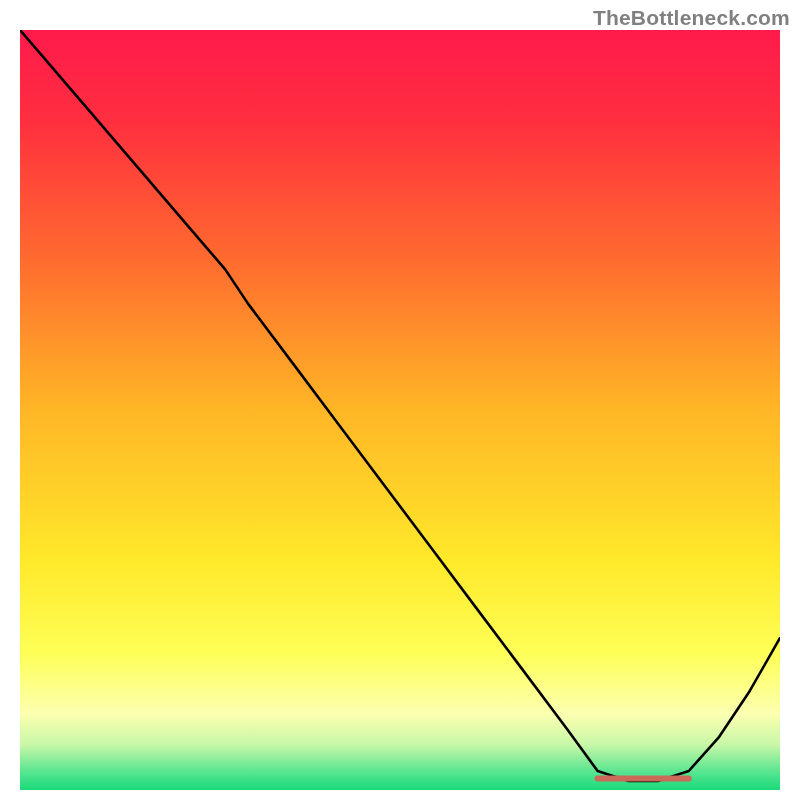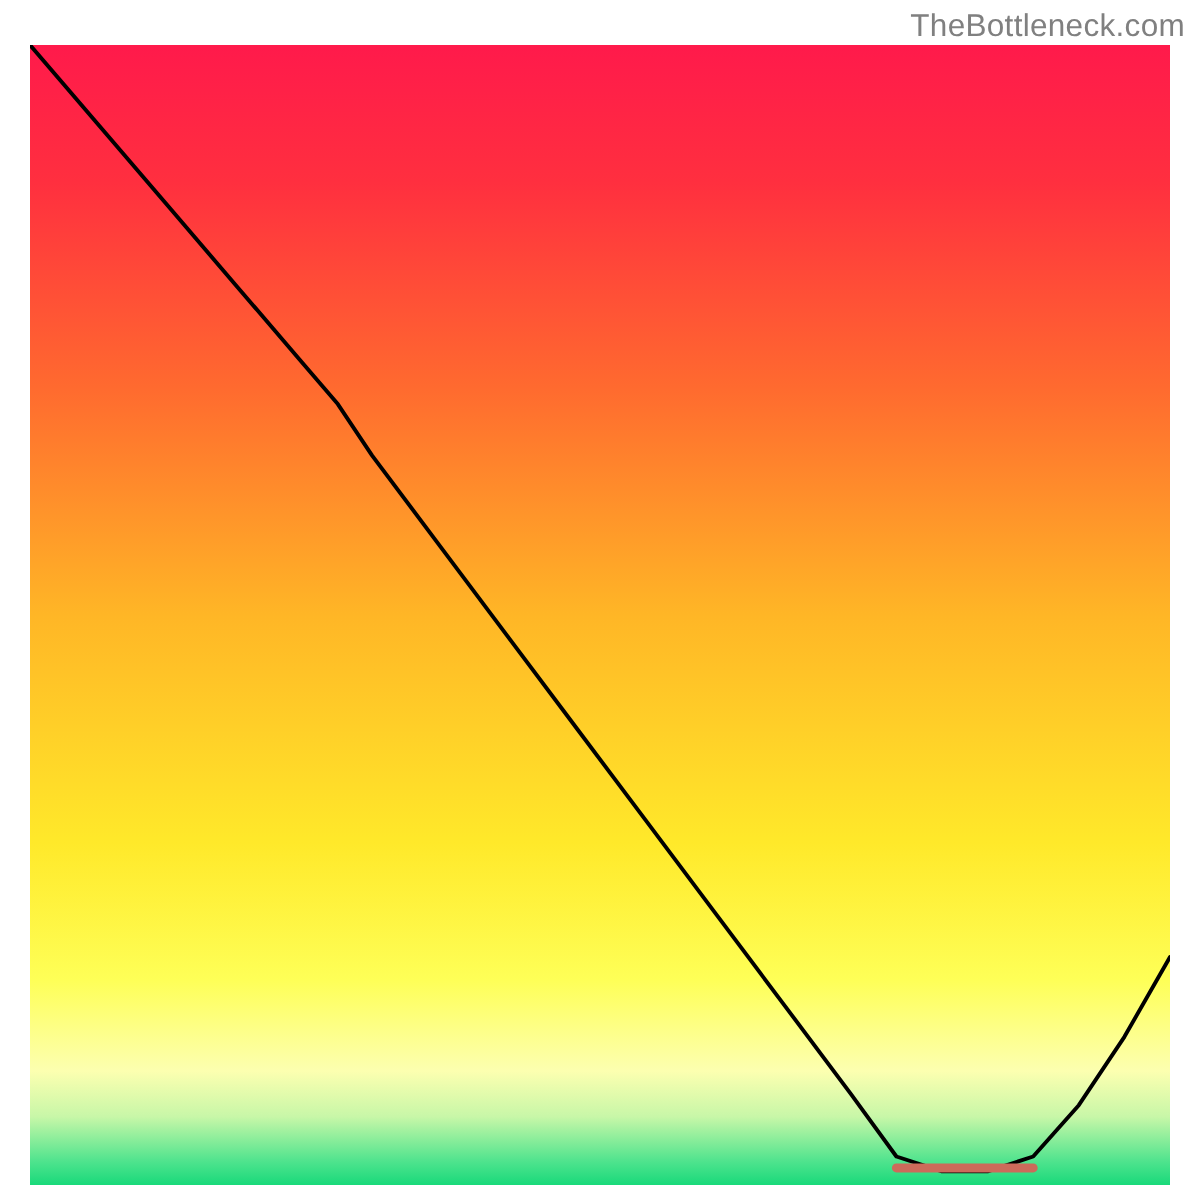--- a/index.html
+++ b/index.html
@@ -15,21 +15,21 @@
     position: relative;
     width: 800px;
     height: 800px;
   }
   .watermark {
     position: absolute;
     top: 6px;
     right: 10px;
     color: #808080;
     font-size: 21px;
-    font-weight: 400;
+    font-weight: 700;
     letter-spacing: 0.2px;
     user-select: none;
   }
   .plot {
     position: absolute;
     left: 20px;
     top: 30px;
     width: 760px;
     height: 760px;
   }

